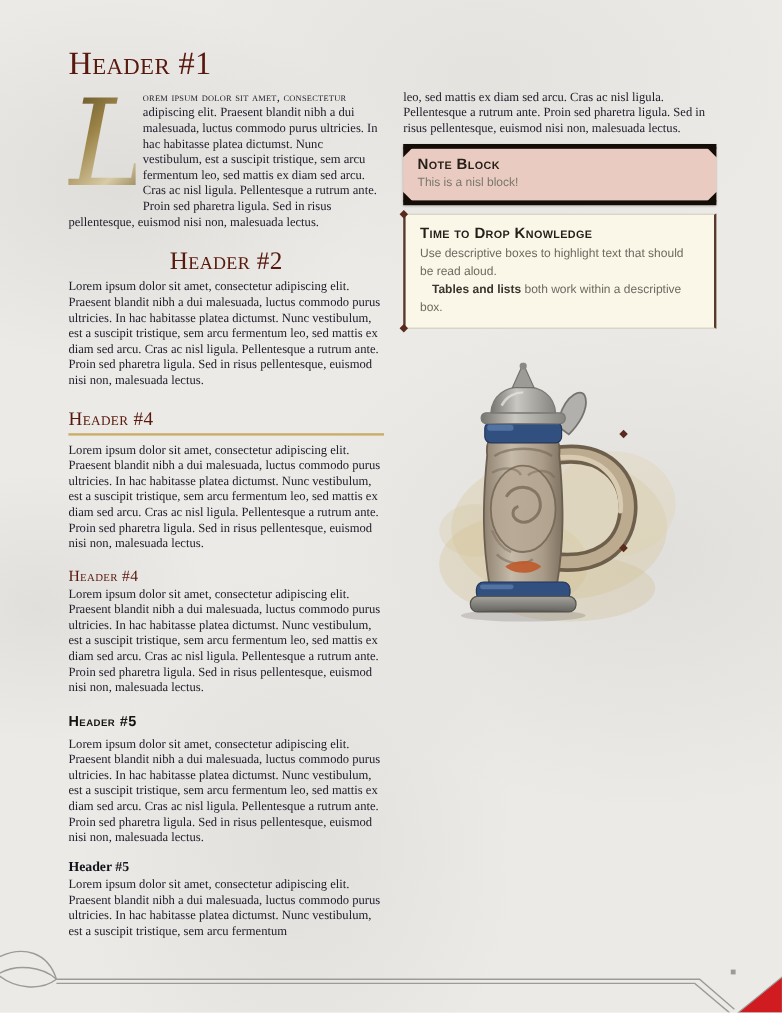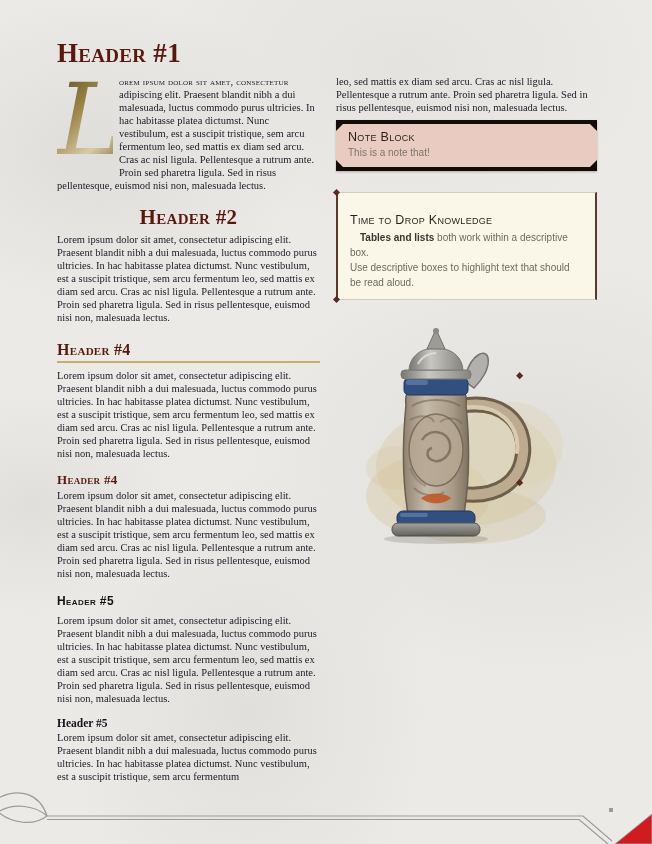--- a/index.html
+++ b/index.html
@@ -11,21 +11,21 @@
       radial-gradient(ellipse 420px 300px at 82% 55%, rgba(172,170,166,.18), transparent 70%),
       radial-gradient(ellipse 260px 340px at 38% 84%, rgba(183,180,176,.20), transparent 70%),
       radial-gradient(ellipse 360px 240px at 62% 8%, rgba(190,188,184,.16), transparent 70%),
       radial-gradient(ellipse 200px 160px at 5% 60%, rgba(175,173,169,.18), transparent 70%),
       #eceae7;
   }
   .col{position:absolute;color:#20202b;}
   .col-left{left:57px;top:40px;width:263px;}
   .col-right{left:336px;top:75px;width:261px;}
   p.body{font-size:10.5px;line-height:13px;margin:0;}
-  h1,h2,h3,h4{font-variant:small-caps;color:#58180d;font-weight:700;letter-spacing:.3px;}
+  h1,h2,h3,h4{font-variant:small-caps;color:#58180d;font-weight:400;letter-spacing:.3px;}
   h1{font-size:27px;margin:0 0 8px;line-height:1;}
   h2{font-size:21px;margin:15px 0 5px;line-height:1;text-align:center;}
   h3{font-size:16px;margin:17px 0 6px;line-height:1.1;border-bottom:2px solid #c9ad6a;padding-bottom:2px;}
   h4{font-size:13px;margin:13px 0 3px;line-height:1;}
   h5{font-family:"Liberation Sans",sans-serif;font-variant:small-caps;font-size:12px;
      color:#15130d;margin:15px 0 7px;line-height:1;font-weight:700;letter-spacing:.4px;}
   h6{font-size:11.5px;color:#12121a;margin:13px 0 2px;line-height:1;font-weight:700;}
   .lead{font-variant:small-caps;letter-spacing:.2px;}
   .dropcap{
     float:left;width:56px;height:96px;margin:2px 6px 0 0;
@@ -40,29 +40,29 @@
     position:relative;background:#e9cbc1;margin:6px 0 0;
     border-top:4px solid #140c07;border-bottom:4px solid #140c07;
     padding:6px 12px 7px;box-shadow:0 1px 2px rgba(0,0,0,.25);
   }
   .nc{position:absolute;width:0;height:0;}
   .nc.tl{top:-1px;left:0;border-left:8px solid #140c07;border-bottom:8px solid transparent;}
   .nc.tr{top:-1px;right:0;border-right:8px solid #140c07;border-bottom:8px solid transparent;}
   .nc.bl{bottom:-1px;left:0;border-left:8px solid #140c07;border-top:8px solid transparent;}
   .nc.br{bottom:-1px;right:0;border-right:8px solid #140c07;border-top:8px solid transparent;}
   .note-title,.desc-title{
-    font-family:"Liberation Sans",sans-serif;font-variant:small-caps;font-weight:400;
+    font-family:"Liberation Sans",sans-serif;font-variant:small-caps;font-weight:700;
     font-size:12.5px;color:#261f18;margin:0 0 2px;line-height:1.15;letter-spacing:.3px;
   }
   .sans-gray{font-family:"Liberation Sans",sans-serif;font-size:10px;line-height:14px;color:#7b766c;margin:0;}
   
   .desc{
-    position:relative;background:#faf7e9;margin:21px 0 0;
+    position:relative;background:#faf7e9;margin:7px 0 0;
     border:1px solid #d2cebe;border-left:2px solid #59392b;border-right:2px solid #59392b;
-    padding:20px 12px 9px;
+    padding:8px 12px 9px;
   }
   .desc::before,.desc::after{content:"";position:absolute;width:5px;height:5px;background:#5a2a1e;
     transform:rotate(45deg);left:-4px;}
   .desc::before{top:-3px;box-shadow:259px 0 0 #5a2a1e;}
   .desc::after{bottom:-3px;box-shadow:259px 0 0 #5a2a1e;}
   .desc-body{font-family:"Liberation Sans",sans-serif;font-size:10px;line-height:15px;color:#6e695e;margin:0;}
   .desc-indent{text-indent:10px;}
   .desc-body b{color:#3a352c;}
   .stein-wrap{margin-top:28px;}
   .footer-art{position:absolute;left:0;bottom:0;}
@@ -94,27 +94,27 @@
 
   <div class="col col-right">
     <p class="body">leo, sed mattis ex diam sed arcu. Cras ac nisl ligula. Pellentesque a rutrum ante. Proin sed pharetra ligula. Sed in risus pellentesque, euismod nisi non, malesuada lectus.</p>
 
     <div class="note">
       <span class="nc tl"></span>
       <span class="nc tr"></span>
       <span class="nc bl"></span>
       <span class="nc br"></span>
       <p class="note-title">Note Block</p>
-      <p class="sans-gray">This is a note that!</p>
+      <p class="sans-gray">This is a nisl block!</p>
     </div>
 
     <div class="desc">
       <p class="desc-title">Time to Drop Knowledge</p>
+      <p class="desc-body">Use descriptive boxes to highlight text that should be read aloud.</p>
       <p class="desc-body desc-indent"><b>Tables and lists</b><span> both work within a descriptive box.</span></p>
-      <p class="desc-body">Use descriptive boxes to highlight text that should be read aloud.</p>
     </div>
 
     <div class="stein-wrap">
       <svg width="250" height="225" viewBox="0 0 250 225">
         <defs>
           <linearGradient id="bodyg" x1="0" y1="0" x2="1" y2="0">
             <stop offset="0" stop-color="#8f8270"></stop>
               <stop offset="0.35" stop-color="#c6baa8"></stop>
             <stop offset="0.75" stop-color="#a99b88"></stop>
               <stop offset="1" stop-color="#7e7260"></stop>

